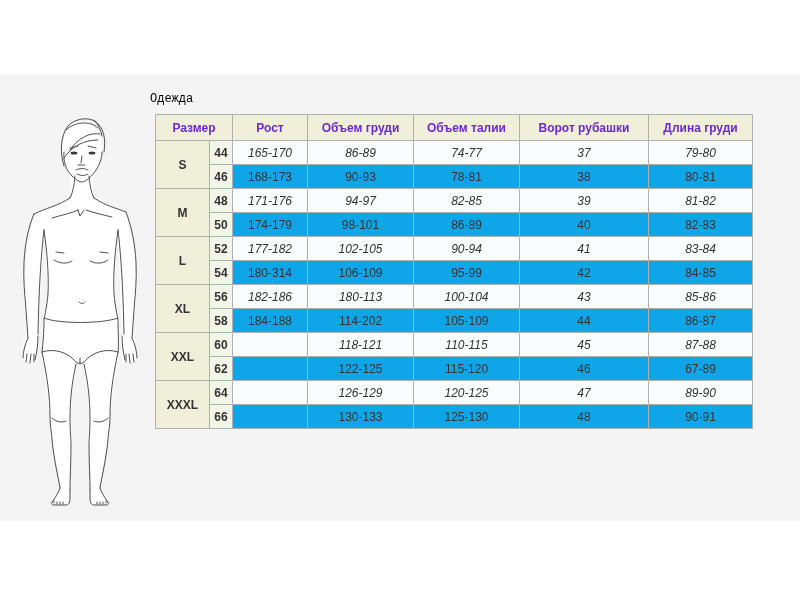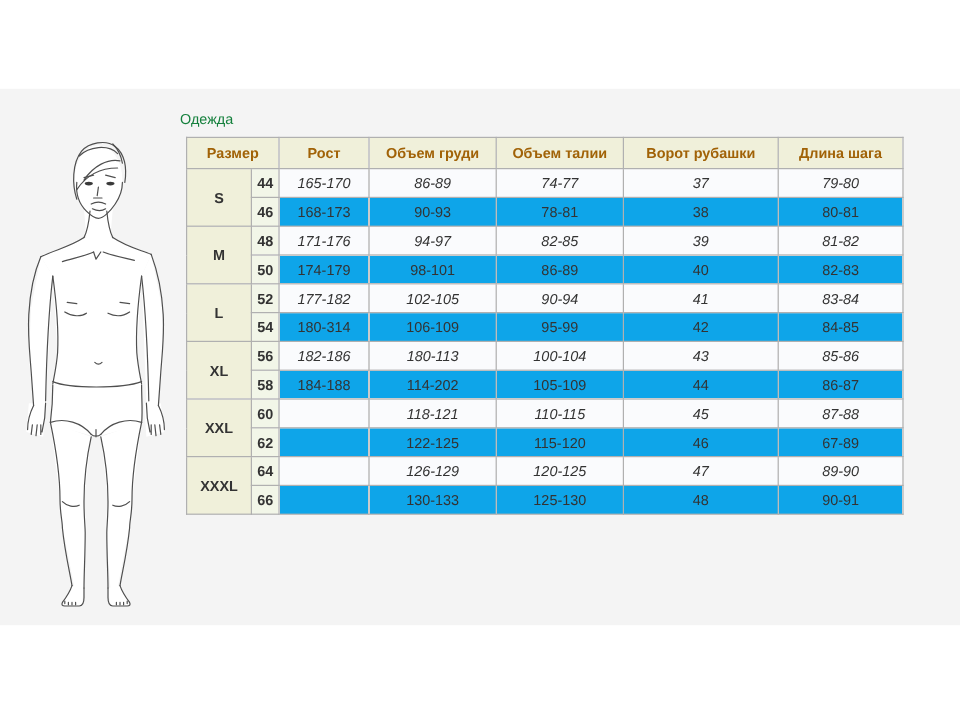--- a/index.html
+++ b/index.html
@@ -6,34 +6,34 @@
   body {
     width:800px; height:600px; position:relative; background:#ffffff;
     font-family:"Liberation Sans", sans-serif; overflow:hidden;
   }
   .band {
     position:absolute; left:0; top:74px; width:800px; height:447px;
     background:#f4f4f4;
   }
   .figure-wrap { position:absolute; left:14px; top:106px; width:132px; height:406px; }
   .page-title {
-    position:absolute; left:150px; top:92px; font-size:12px; color:#15803d;
+    position:absolute; left:150px; top:92px; font-size:12px; color:#000000;font-family:Liberation Mono, monospace;
   }
   table.size-table {
     position:absolute; left:155px; top:114px; width:597px;
     border-collapse:collapse; table-layout:fixed;
     border:1px solid #8f8f8f;
     font-size:12px; color:#333;
   }
   .size-table th, .size-table td {
     border:1px solid #b0b0b0; text-align:center; vertical-align:middle;
     padding:0 2px; height:23px; overflow:hidden; white-space:nowrap;
   }
   .size-table thead th {
-    background:#f0f0da; color:#a16207; font-weight:bold; height:25px;
+    background:#f0f0da; color:#6d28d9; font-weight:bold; height:25px;
   }
   .size-table td.c-letter { background:#f0f0da; font-weight:bold; }
   .size-table td.c-num    { background:#f2f6e8; font-weight:bold; }
   .size-table tr.row-a td.data { background:#fafbfd;font-style:italic; }
   .size-table tr.row-b td.data { background:#0ea5e9; }
   svg .ln { fill:none; stroke:#4f4f4f; stroke-width:1; stroke-linecap:round; stroke-linejoin:round; }
   svg .fill { fill:#ffffff; stroke:none; }
   svg .dark { fill:#3a3a3a; stroke:none; }
 </style>
 </head>
@@ -110,21 +110,21 @@
       <col style="width:129px">
       <col style="width:104px">
   </colgroup>
   <thead>
     <tr>
       <th colspan="2">Размер</th>
       <th>Рост</th>
       <th>Объем груди</th>
       <th>Объем талии</th>
       <th>Ворот рубашки</th>
-      <th>Длина шага</th>
+      <th>Длина груди</th>
     </tr>
   </thead>
   <tbody id="size-table-body">
       <tr class="row-a">
         <td rowspan="2" class="c-letter">S</td>
         <td class="c-num">44</td>
         <td class="data">165-170</td>
         <td class="data">86-89</td>
         <td class="data">74-77</td>
         <td class="data">37</td>

